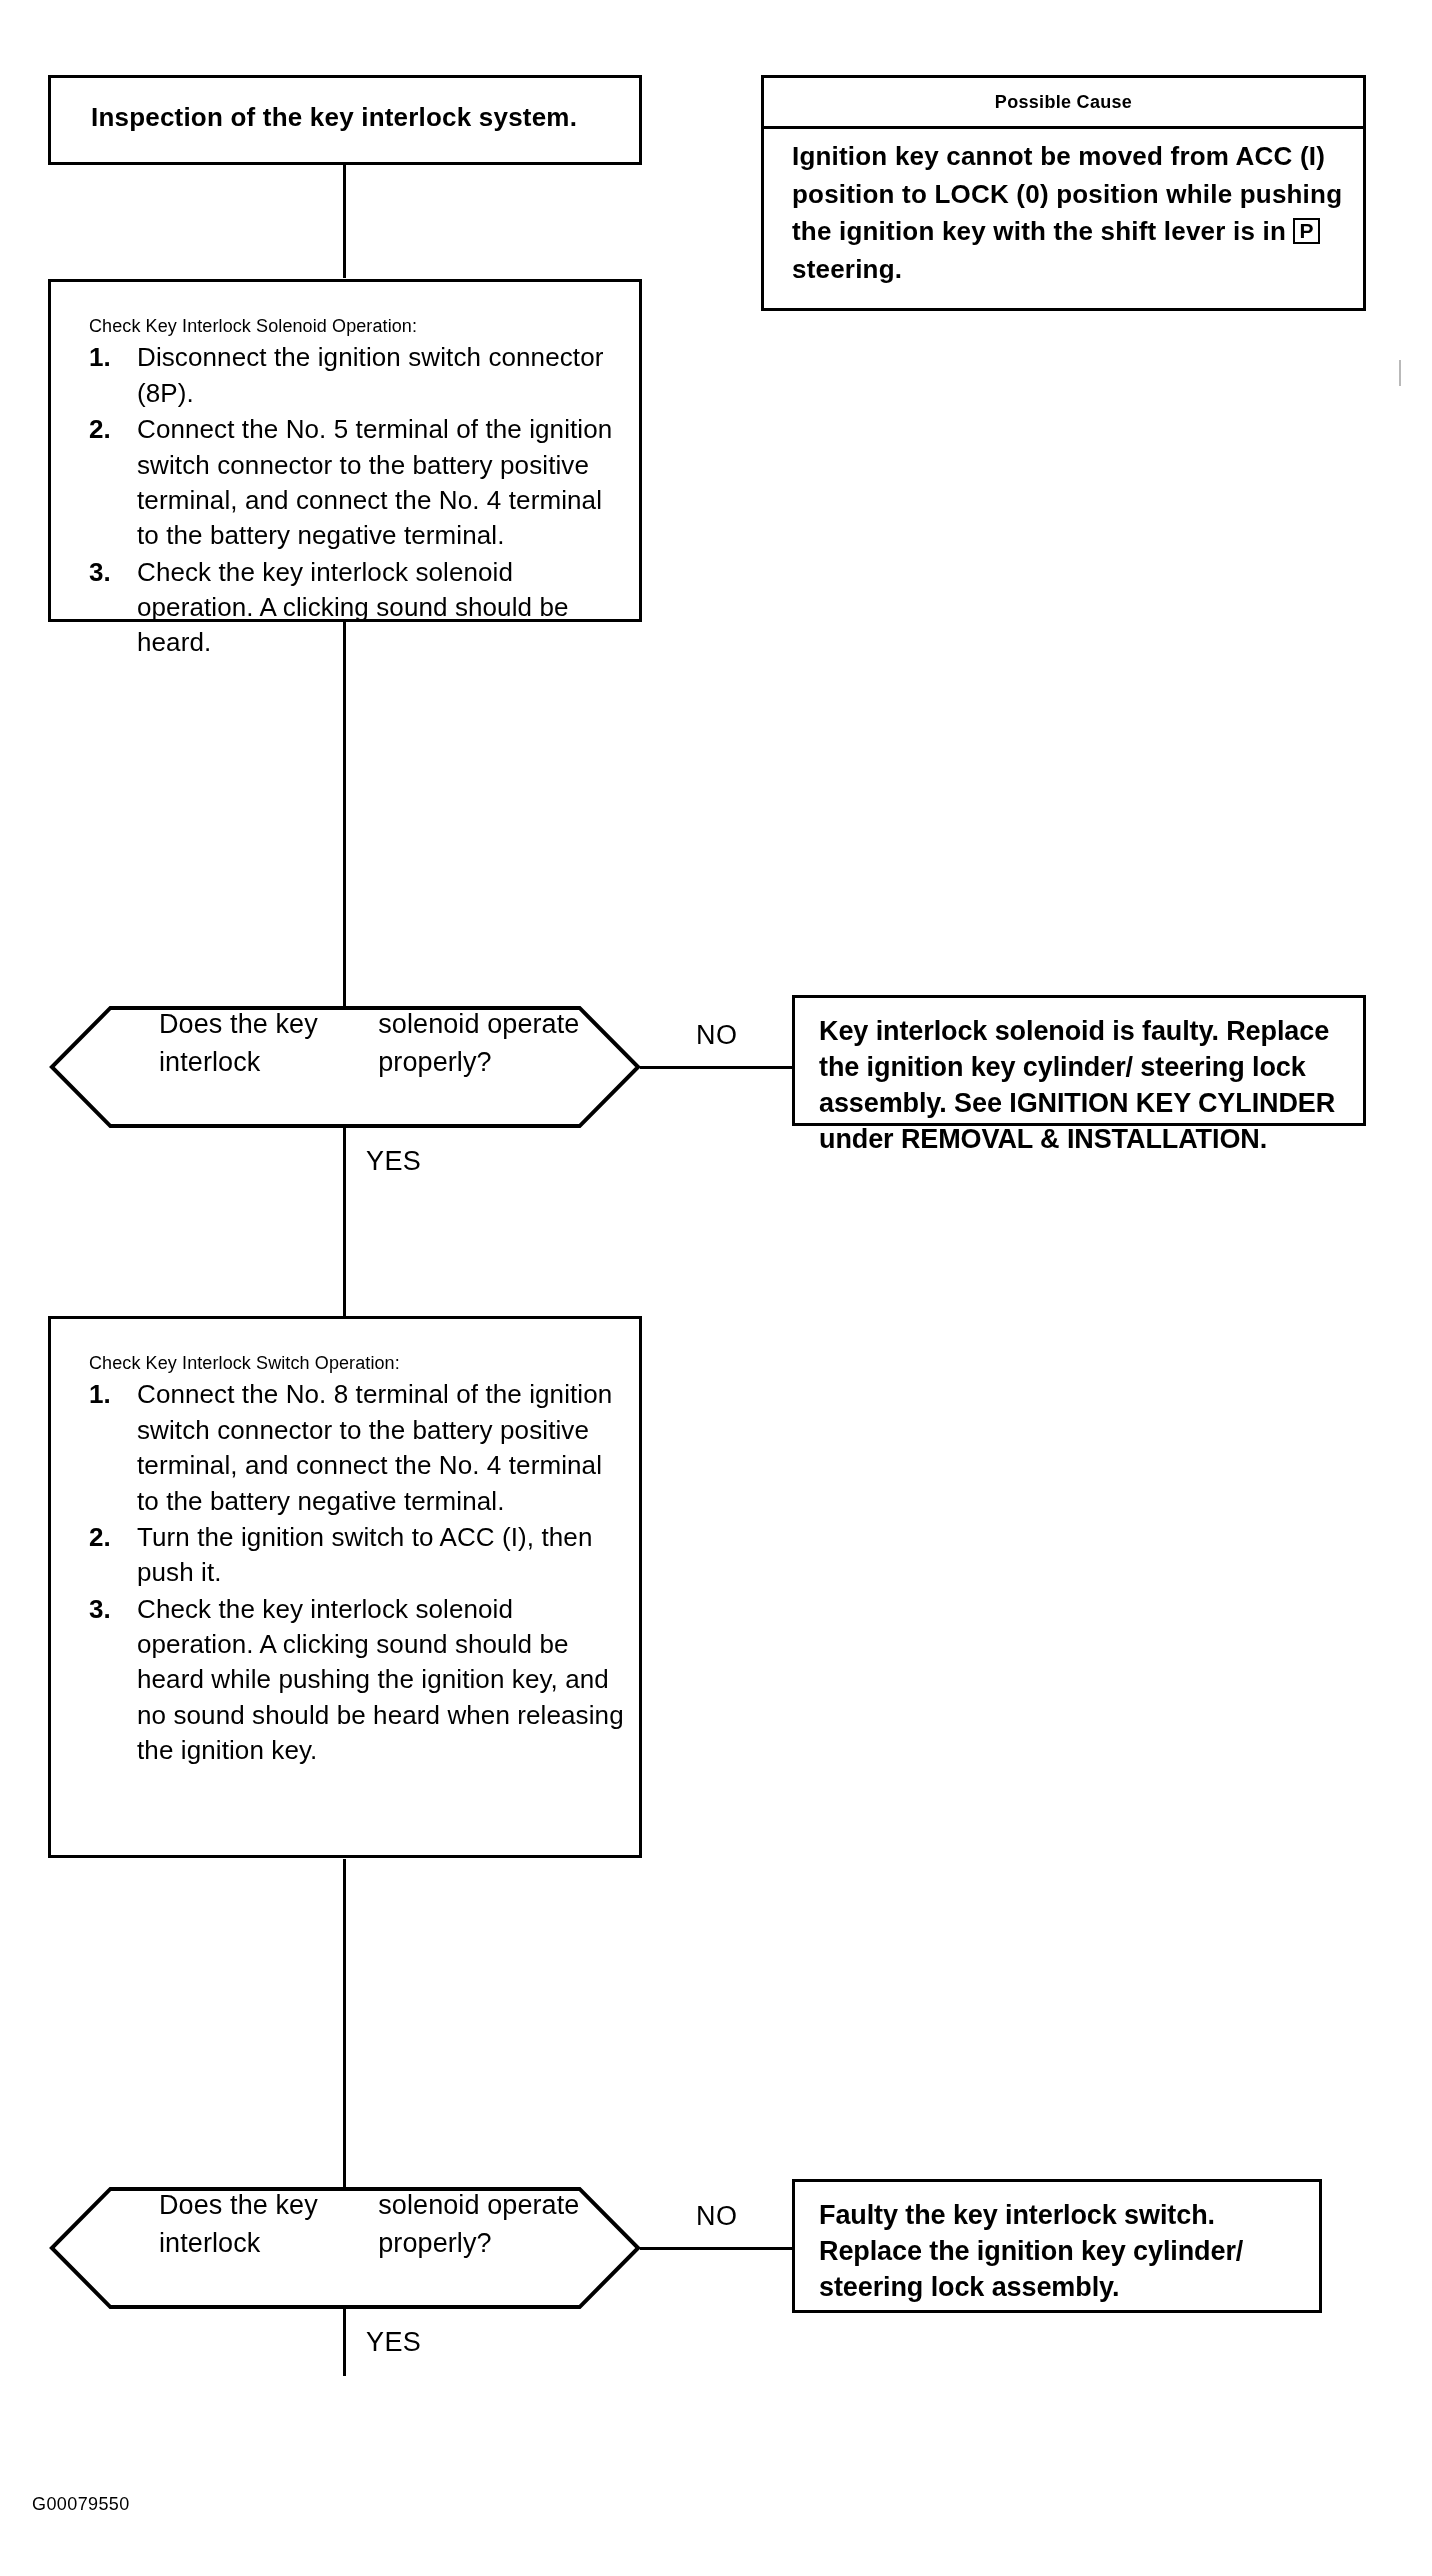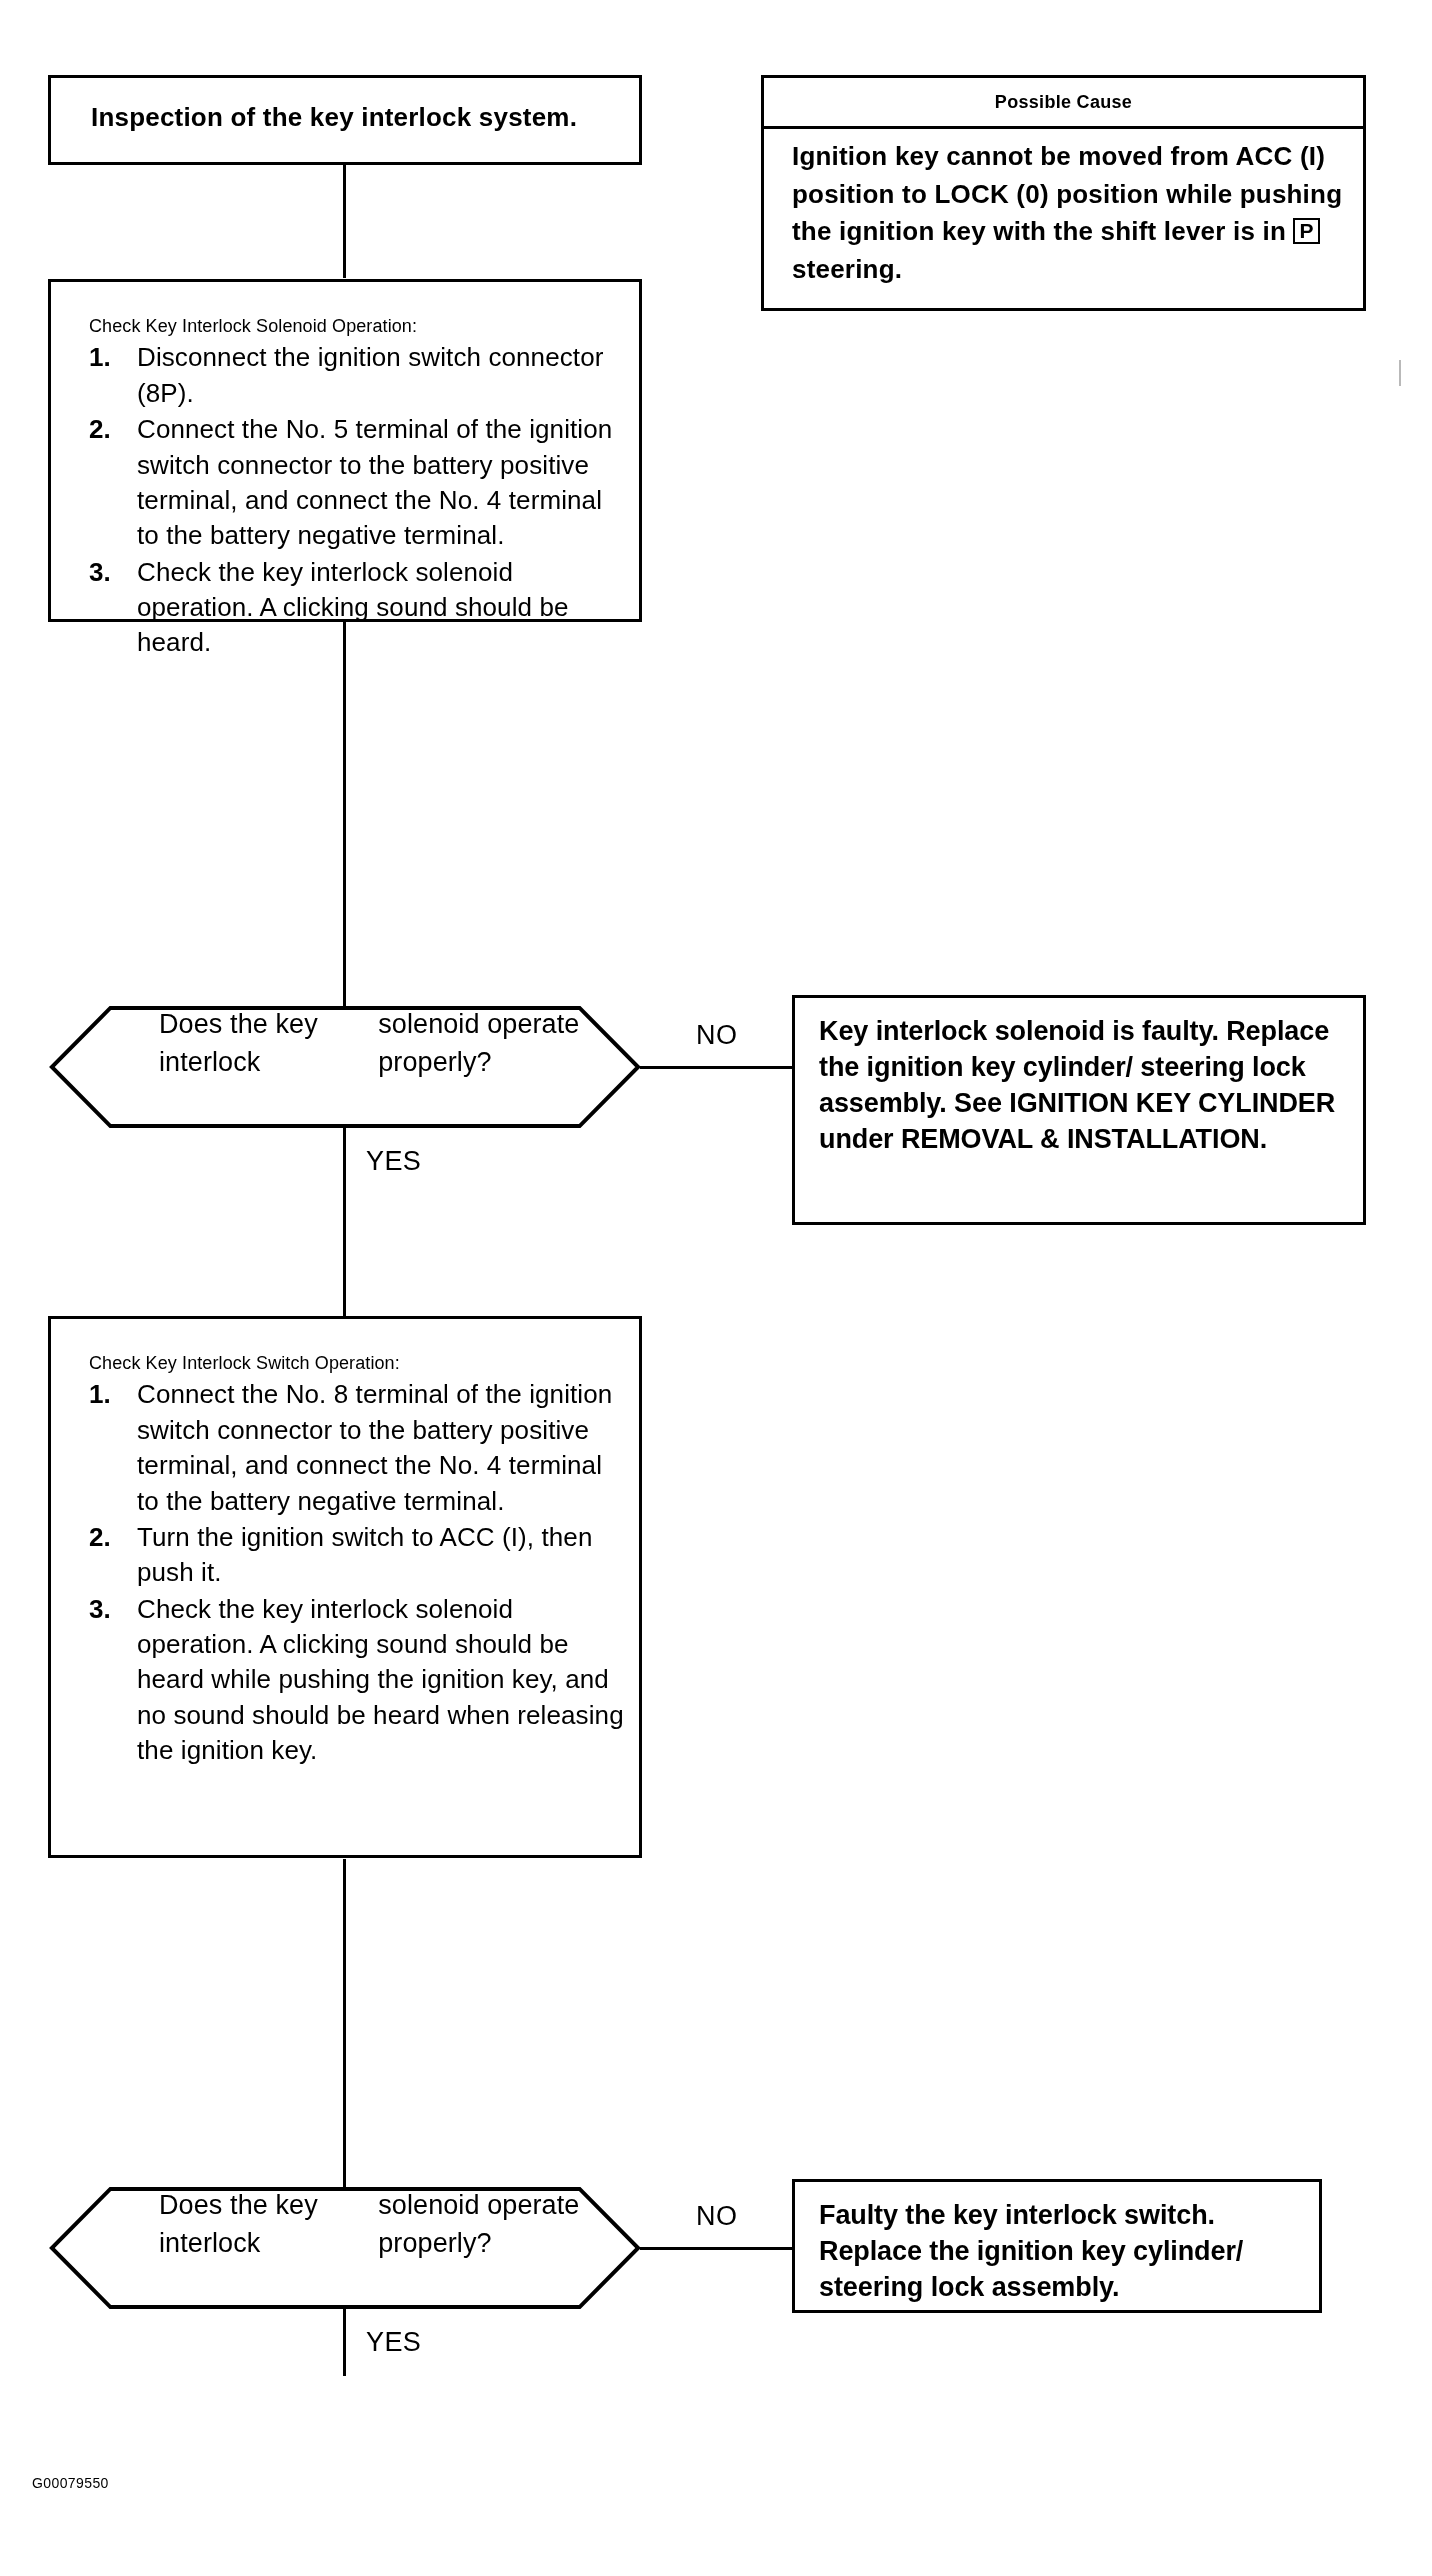--- a/index.html
+++ b/index.html
@@ -73,21 +73,21 @@
     font-size:27px;font-weight:bold;line-height:1.33;letter-spacing:-0.1px;
   }
 
   .branch-label{
     position:absolute;font-size:27px;letter-spacing:0.4px;
   }
   .footer-note{
     position:absolute;font-size:27px;line-height:1.3;letter-spacing:0.1px;
   }
   .img-id{
-    position:absolute;font-size:14px;letter-spacing:0.4px;
+    position:absolute;font-size:18px;letter-spacing:0.4px;margin-top:19px;
   }
   .tick{position:absolute;background:#000;}
 </style>
 </head>
 <body>
 
 <div class="canvas">
 
   <div class="box" style="left:48px;top:75px;width:594px;height:90px;">
     <div class="start-text">Inspection of the key interlock system.</div>
@@ -136,21 +136,21 @@
       <div>solenoid operate properly?</div>
     </div>
   </div>
 
   <div class="line-h" style="left:640px;top:1066px;width:154px;"></div>
   <div class="branch-label" style="left:696px;top:1020px;">NO</div>
 
   <div class="line-v" style="left:343px;top:1127px;height:189px;"></div>
   <div class="branch-label" style="left:366px;top:1146px;">YES</div>
 
-  <div class="box" style="left:792px;top:995px;width:574px;height:230px;">
+  <div class="box" style="left:792px;top:995px;width:574px;height:131px;">
     <div class="result-text">Key interlock solenoid is faulty. Replace the ignition key cylinder/ steering lock assembly. See IGNITION KEY CYLINDER under REMOVAL &amp; INSTALLATION.</div>
   </div>
 
   <div class="box" style="left:48px;top:1316px;width:594px;height:542px;">
     <div class="proc">
       <h4>Check Key Interlock Switch Operation:</h4>
       <ol>
         <li>
           <span class="num">1.</span>
           <span>Connect the No. 8 terminal of the ignition switch connector to the battery positive terminal, and connect the No. 4 terminal to the battery negative terminal.</span>

